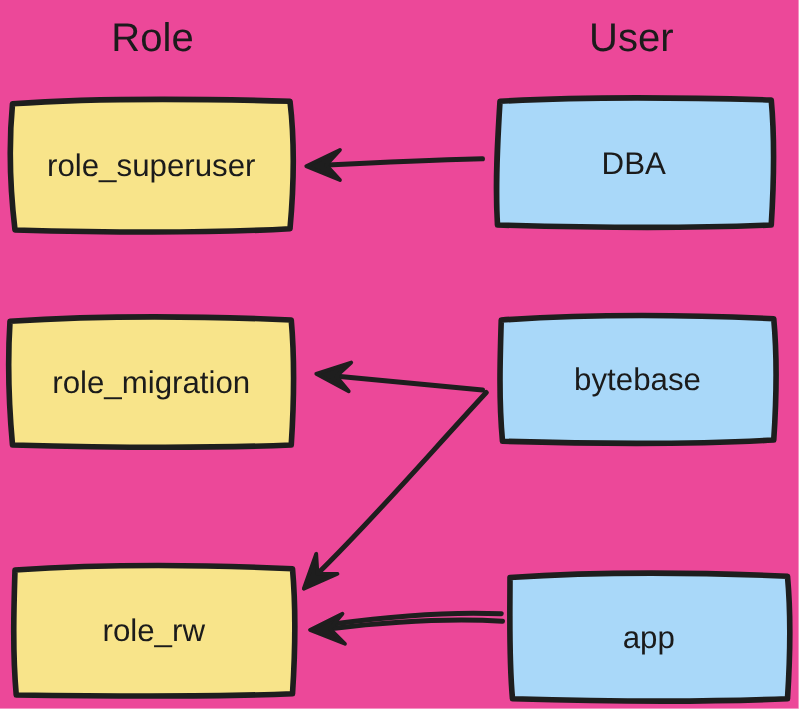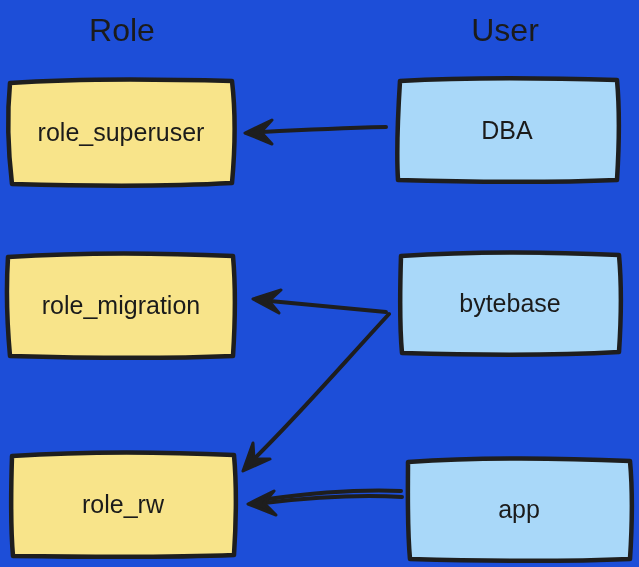--- a/index.html
+++ b/index.html
@@ -4,21 +4,21 @@
 <style>
   html, body {
     margin: 0;
     padding: 0;
     background: #ffffff;
   }
   .canvas {
     position: relative;
     width: 639px;
     height: 567px;
-    background: #1d4ed8;
+    background: #ec4899;
     overflow: hidden;
   }
   svg text {
     font-family: "Liberation Sans", sans-serif;
     fill: #1b1b1b;
   }
   text.col-header {
     font-size: 32px;
     font-weight: 400;
     text-anchor: middle;

